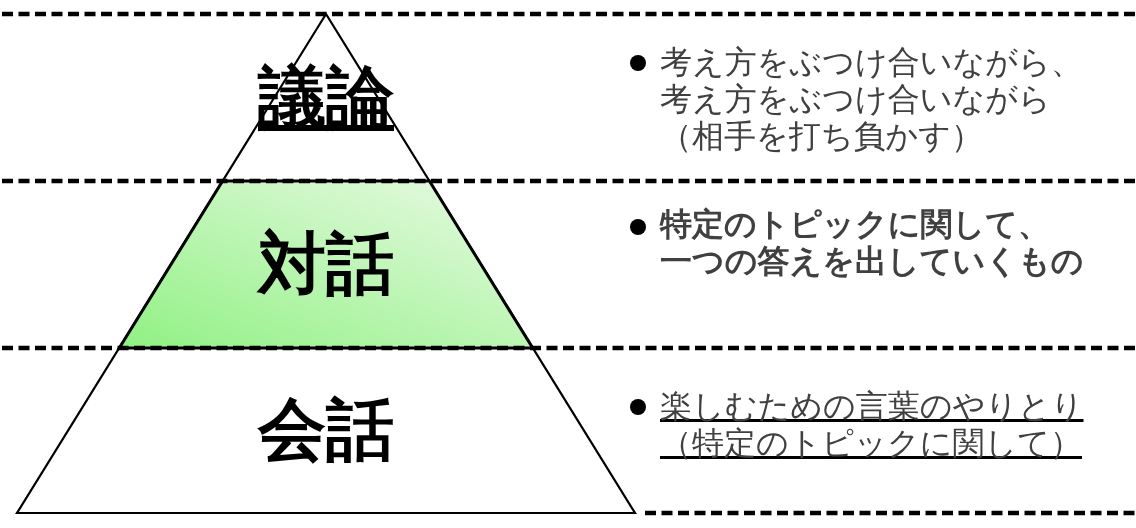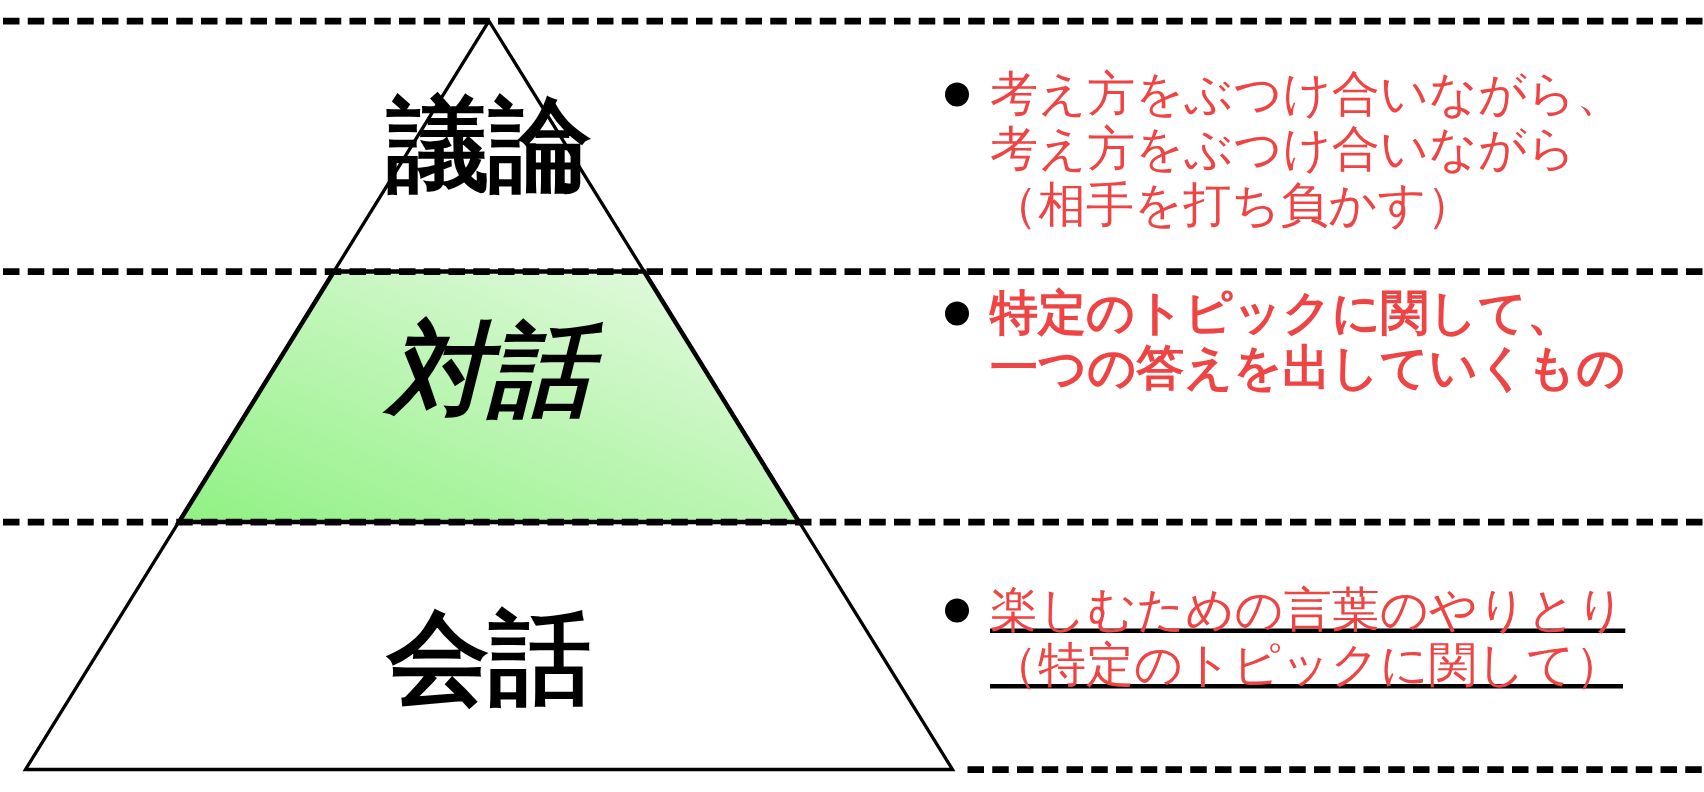--- a/index.html
+++ b/index.html
@@ -32,46 +32,46 @@
     position: absolute;
     left: 326px;
     transform: translateX(-50%);
     font-size: 68px;
     line-height: 68px;
     font-weight: bold;
     color: #000000;
     white-space: nowrap;
     letter-spacing: 0px;
   }
-  .label-giron { top: 64px; }
-  .label-taiwa { top: 214px; font-style: italic; }
-  .label-kaiwa { top: 396px; margin-top: 10px; }
+  .label-giron { top: 64px; text-decoration: underline; }
+  .label-taiwa { top: 230px; }
+  .label-kaiwa { top: 396px; }
 
   .bullet-item {
     position: absolute;
     left: 630px;
     display: flex;
     gap: 14px;
     align-items: flex-start;
   }
   .bullet-1 { top: 44px; }
-  .bullet-2 { top: 190px; }
+  .bullet-2 { top: 208px; font-family: Liberation Mono, monospace; }
   .bullet-3 { top: 388px; text-decoration: underline; }
   .bullet-dot {
     width: 16px;
     height: 16px;
     border-radius: 50%;
     background: #000000;
     margin-top: 11px;
     flex: none;
   }
   .bullet-text {
     font-size: 32px;
     line-height: 37px;
-    color: #ef4444;
+    color: #404040;
     white-space: nowrap;
   }
   .bullet-text.bold {
     font-weight: bold;
   }
 </style>
 </head>
 <body>
 
 <div class="stage">

